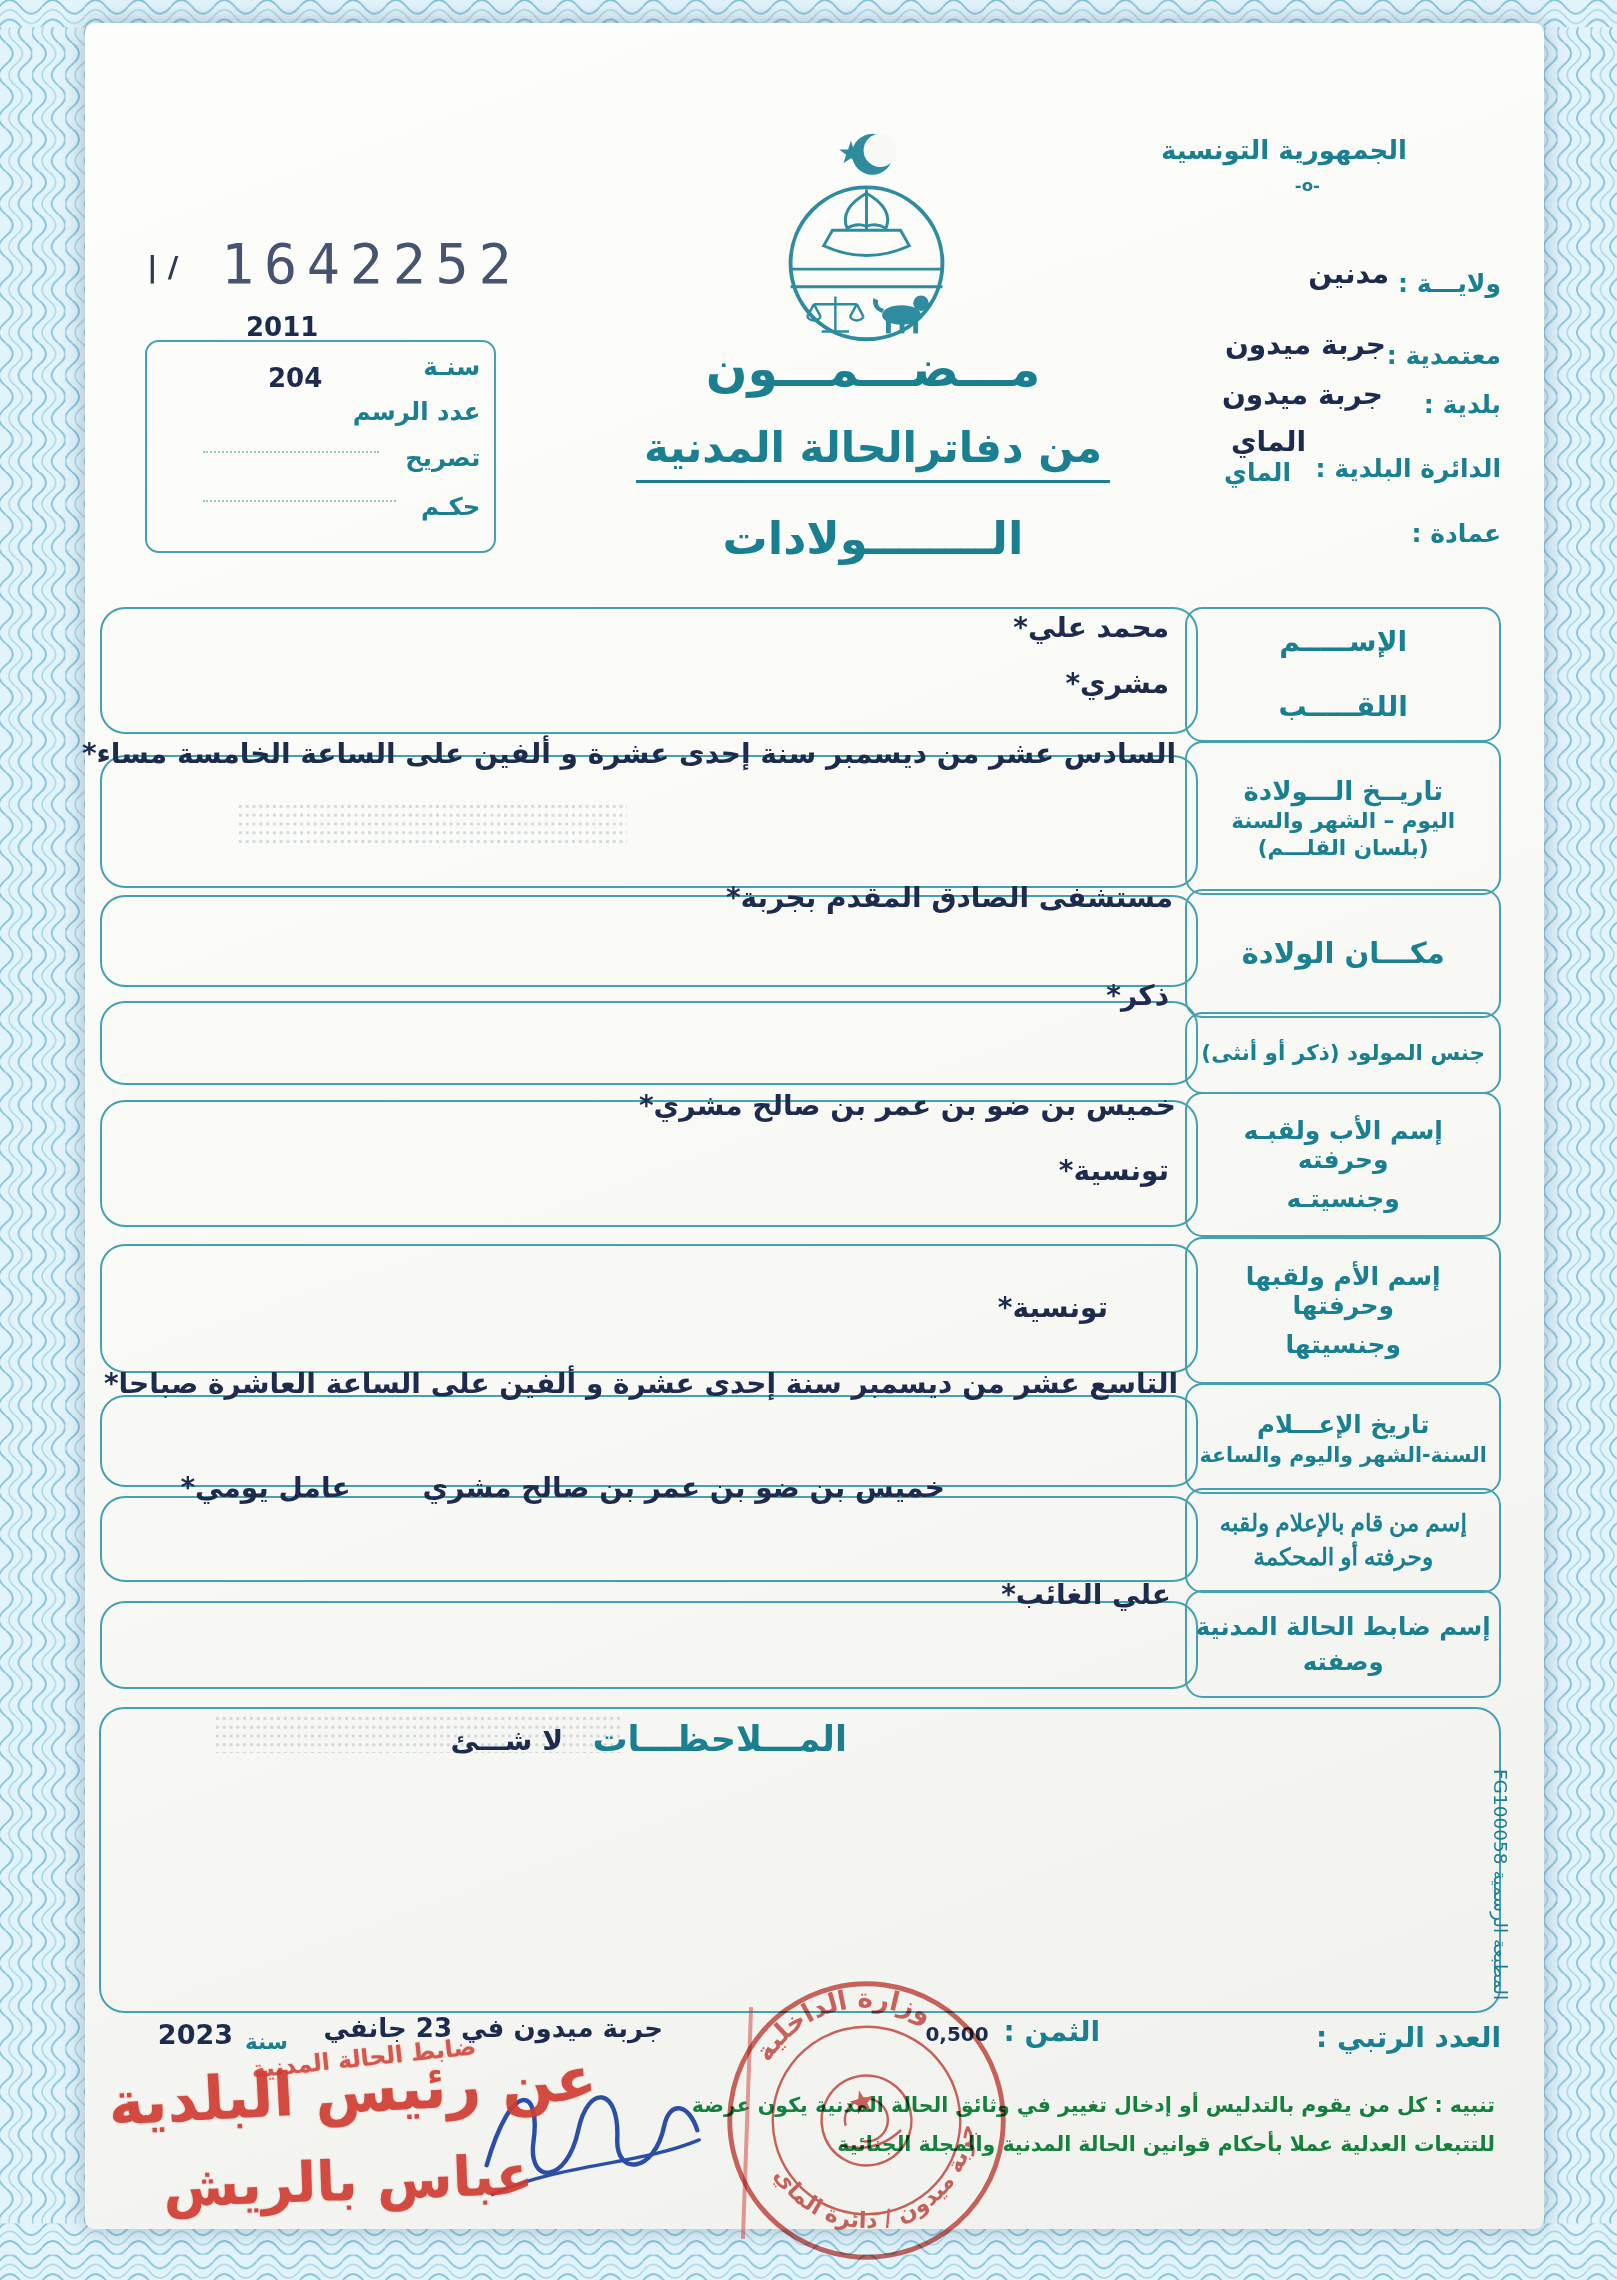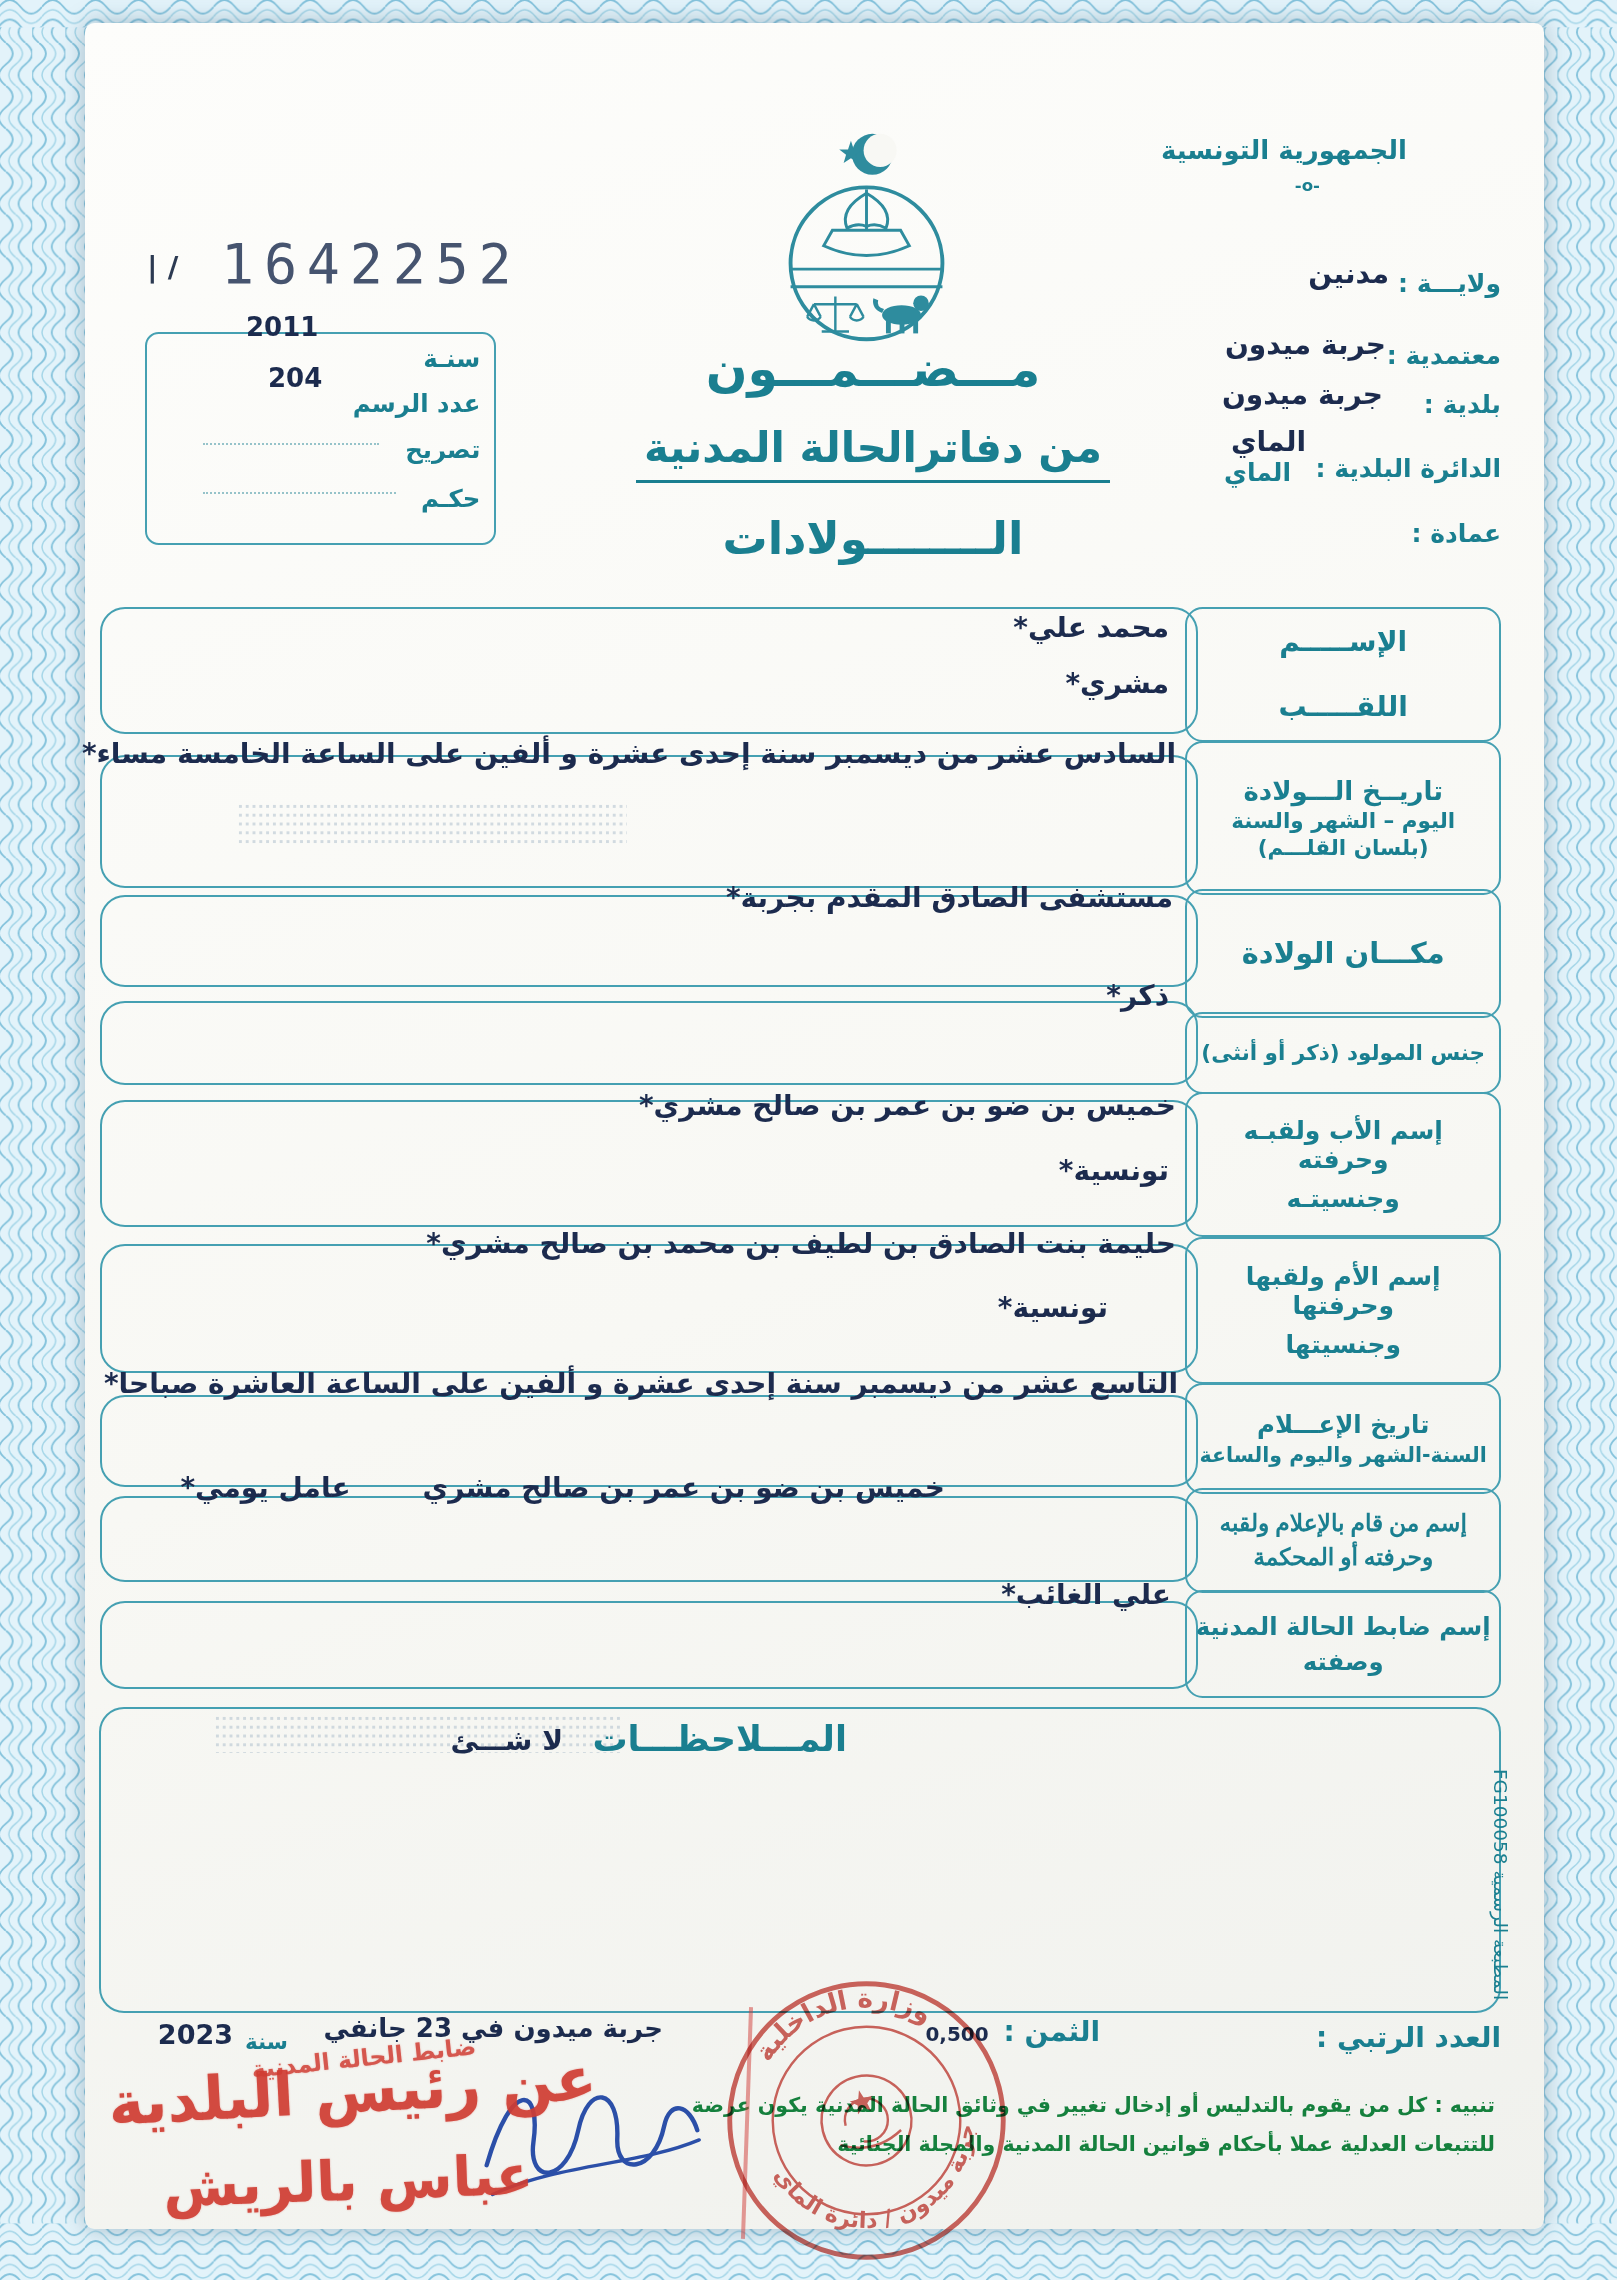--- a/index.html
+++ b/index.html
@@ -56,21 +56,21 @@
     <rect x="0" y="2280" width="1659" height="58" fill="url(#wavH)"></rect>
   </svg>
 
   <div class="paper"></div>
 
   <div class="abs" style="left:148px;top:250px;z-index:6;direction:ltr;font-size:29px;font-weight:bold;color:#2c3a52;">| /</div>
   <div class="serial" style="left:222px;top:232px;">1642252</div>
   <div class="val" style="left:247px;top:312px;font-size:26px;">2011</div>
   <div class="val" style="left:269px;top:363px;font-size:26px;">204</div>
 
-  <div class="regbox" style="left:146px;top:332px;width:347px;height:209px;">
+  <div class="regbox" style="left:146px;top:340px;width:347px;height:209px;">
     <span class="rlab" style="top:9.8px;">سنـة</span>
     <span class="rlab" style="top:55px;">عدد الرسم</span>
     <span class="rlab" style="top:101px;">تصريح</span>
     <span class="rlab" style="top:150px;">حكـم</span>
     <span class="dotl" style="top:109px;right:115px;width:176px;"></span>
     <span class="dotl" style="top:158px;right:98px;width:193px;"></span>
   </div>
 
   <svg class="abs" style="left:739px;top:121px;z-index:4;" width="257" height="234" viewBox="0 0 264 240">
     <circle cx="138" cy="34" r="21" fill="#2e8c9e"></circle>
@@ -156,21 +156,20 @@
     <div>وجنسيتـه</div>
   </div>
   <div class="val" style="right:441px;top:1089px;">خميس بن ضو بن عمر بن صالح مشري*</div>
   <div class="val" style="right:448px;top:1154px;">تونسية*</div>
 
   <div class="vbox" style="right:419px;top:1244px;width:1094px;height:125px;"></div>
   <div class="lbox" style="right:116px;top:1237px;width:296px;height:135px;font-size:25px;gap:9.8px;">
     <div>إسم الأم ولقبها وحرفتها</div>
     <div>وجنسيتها</div>
   </div>
-  <div class="val" style="right:441px;top:1227px;">حليمة بنت الصادق بن لطيف بن محمد بن صالح مشري*</div>
   <div class="val" style="right:509px;top:1291px;">تونسية*</div>
 
   <div class="vbox" style="right:419px;top:1395px;width:1094px;height:88px;"></div>
   <div class="lbox" style="right:116px;top:1383px;width:296px;height:99px;gap:3.9px;">
     <div style="font-size:24.4px;">تاريخ الإعـــلام</div>
     <div style="font-size:20.5px;">السنة-الشهر واليوم والساعة</div>
   </div>
   <div class="val" style="right:439px;top:1367px;">التاسع عشر من ديسمبر سنة إحدى عشرة و ألفين على الساعة العاشرة صباحا*</div>
 
   <div class="vbox" style="right:419px;top:1496px;width:1094px;height:82px;"></div>

